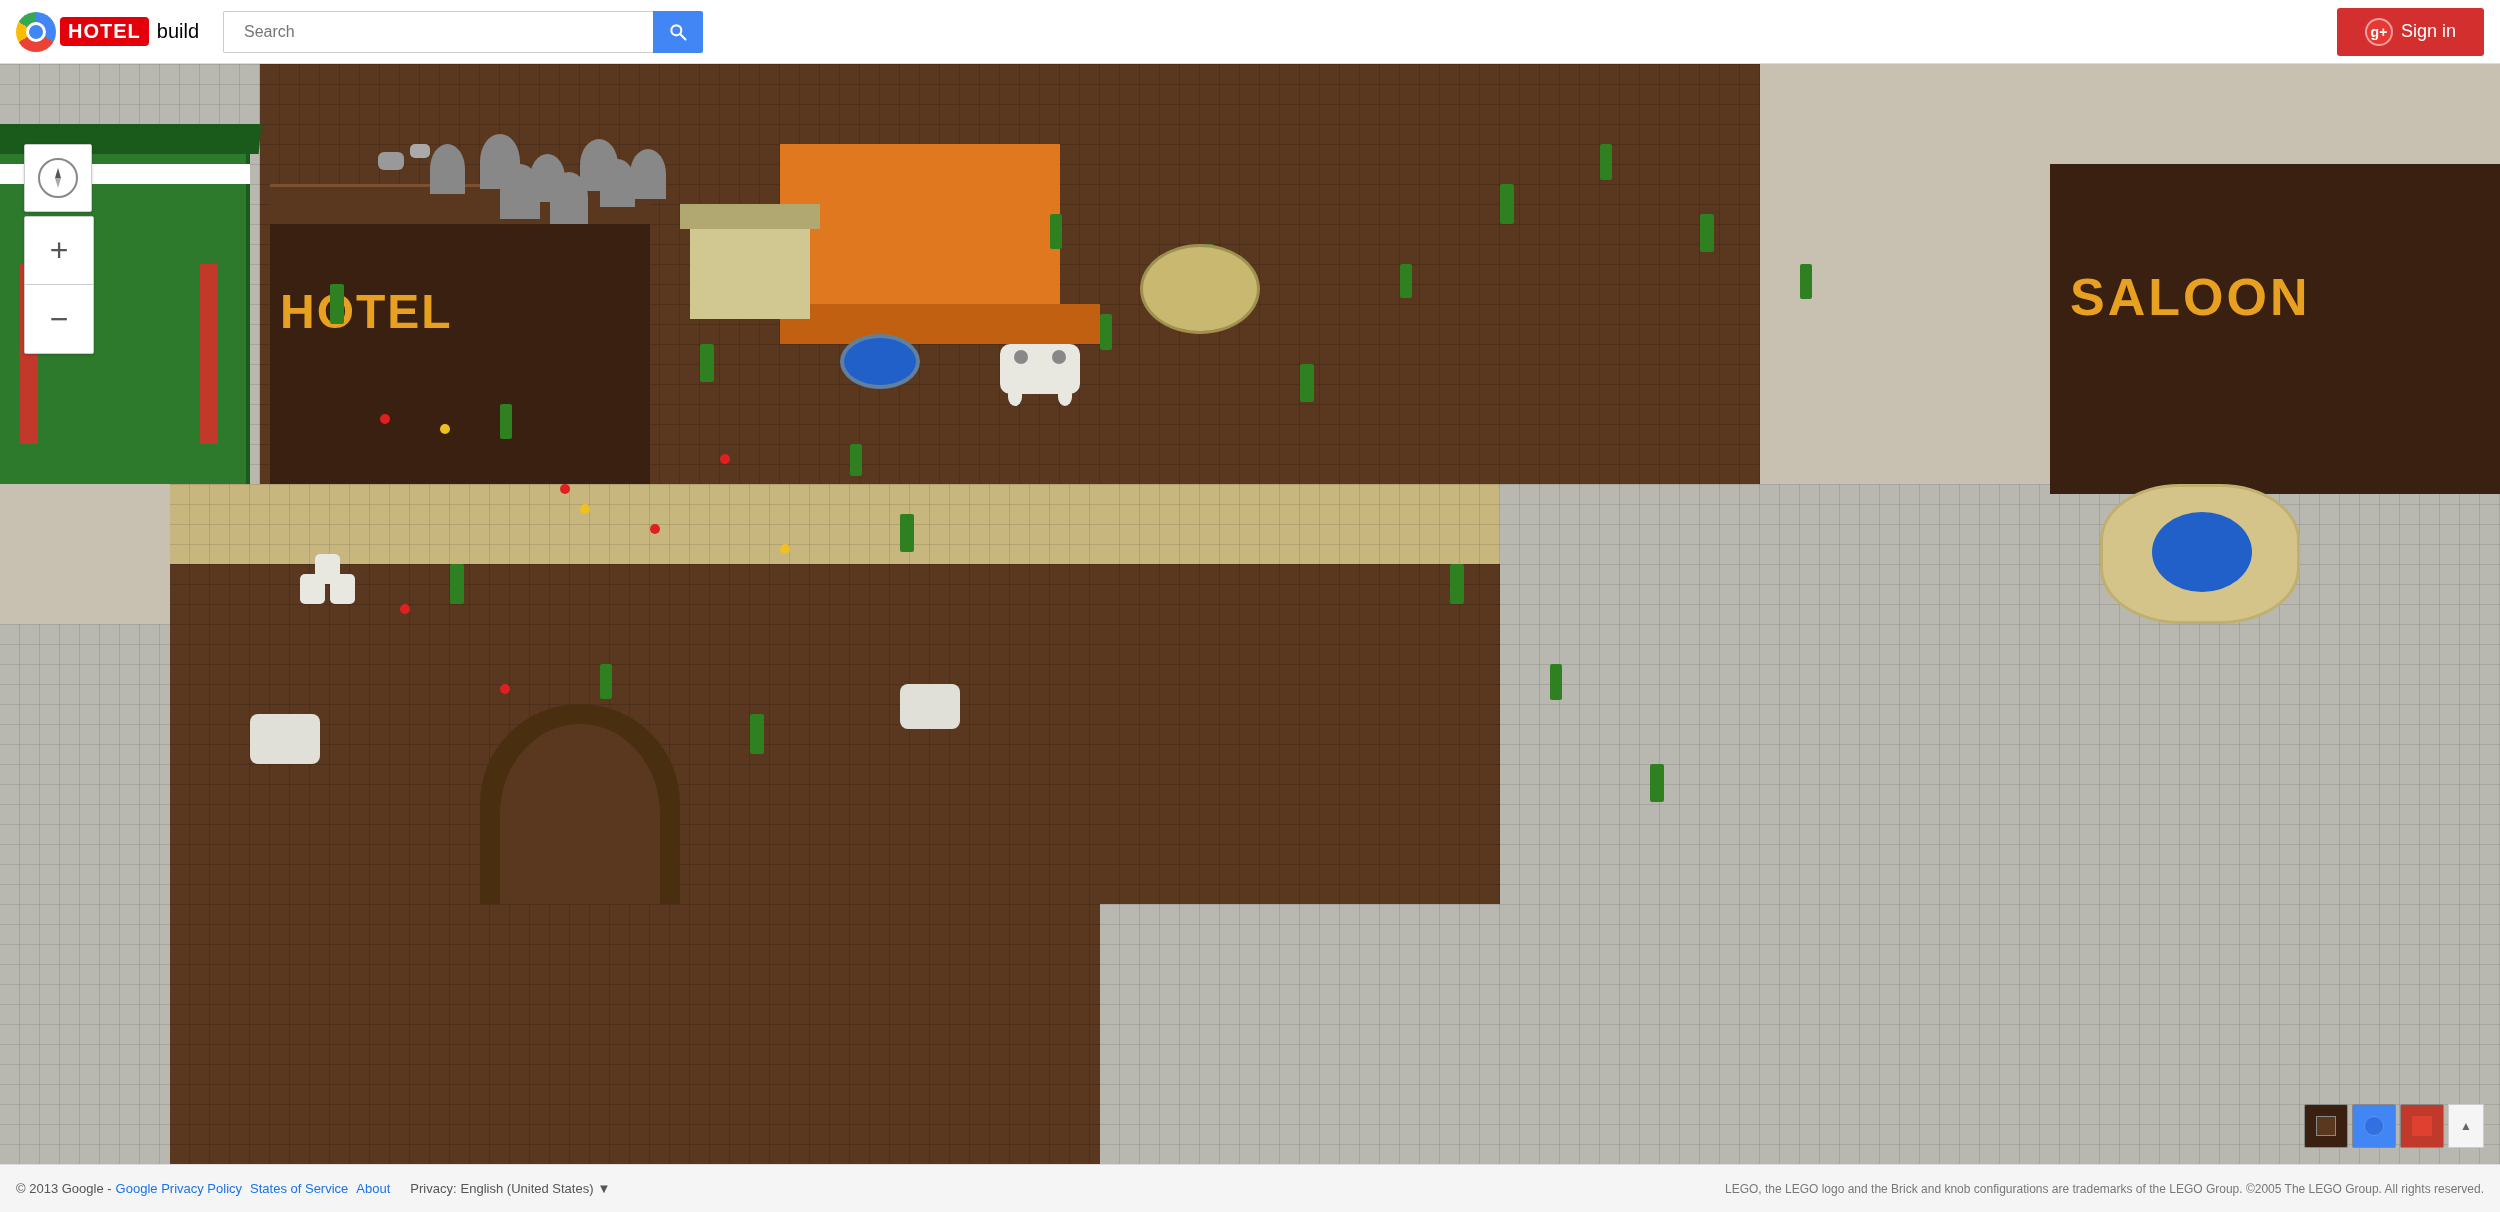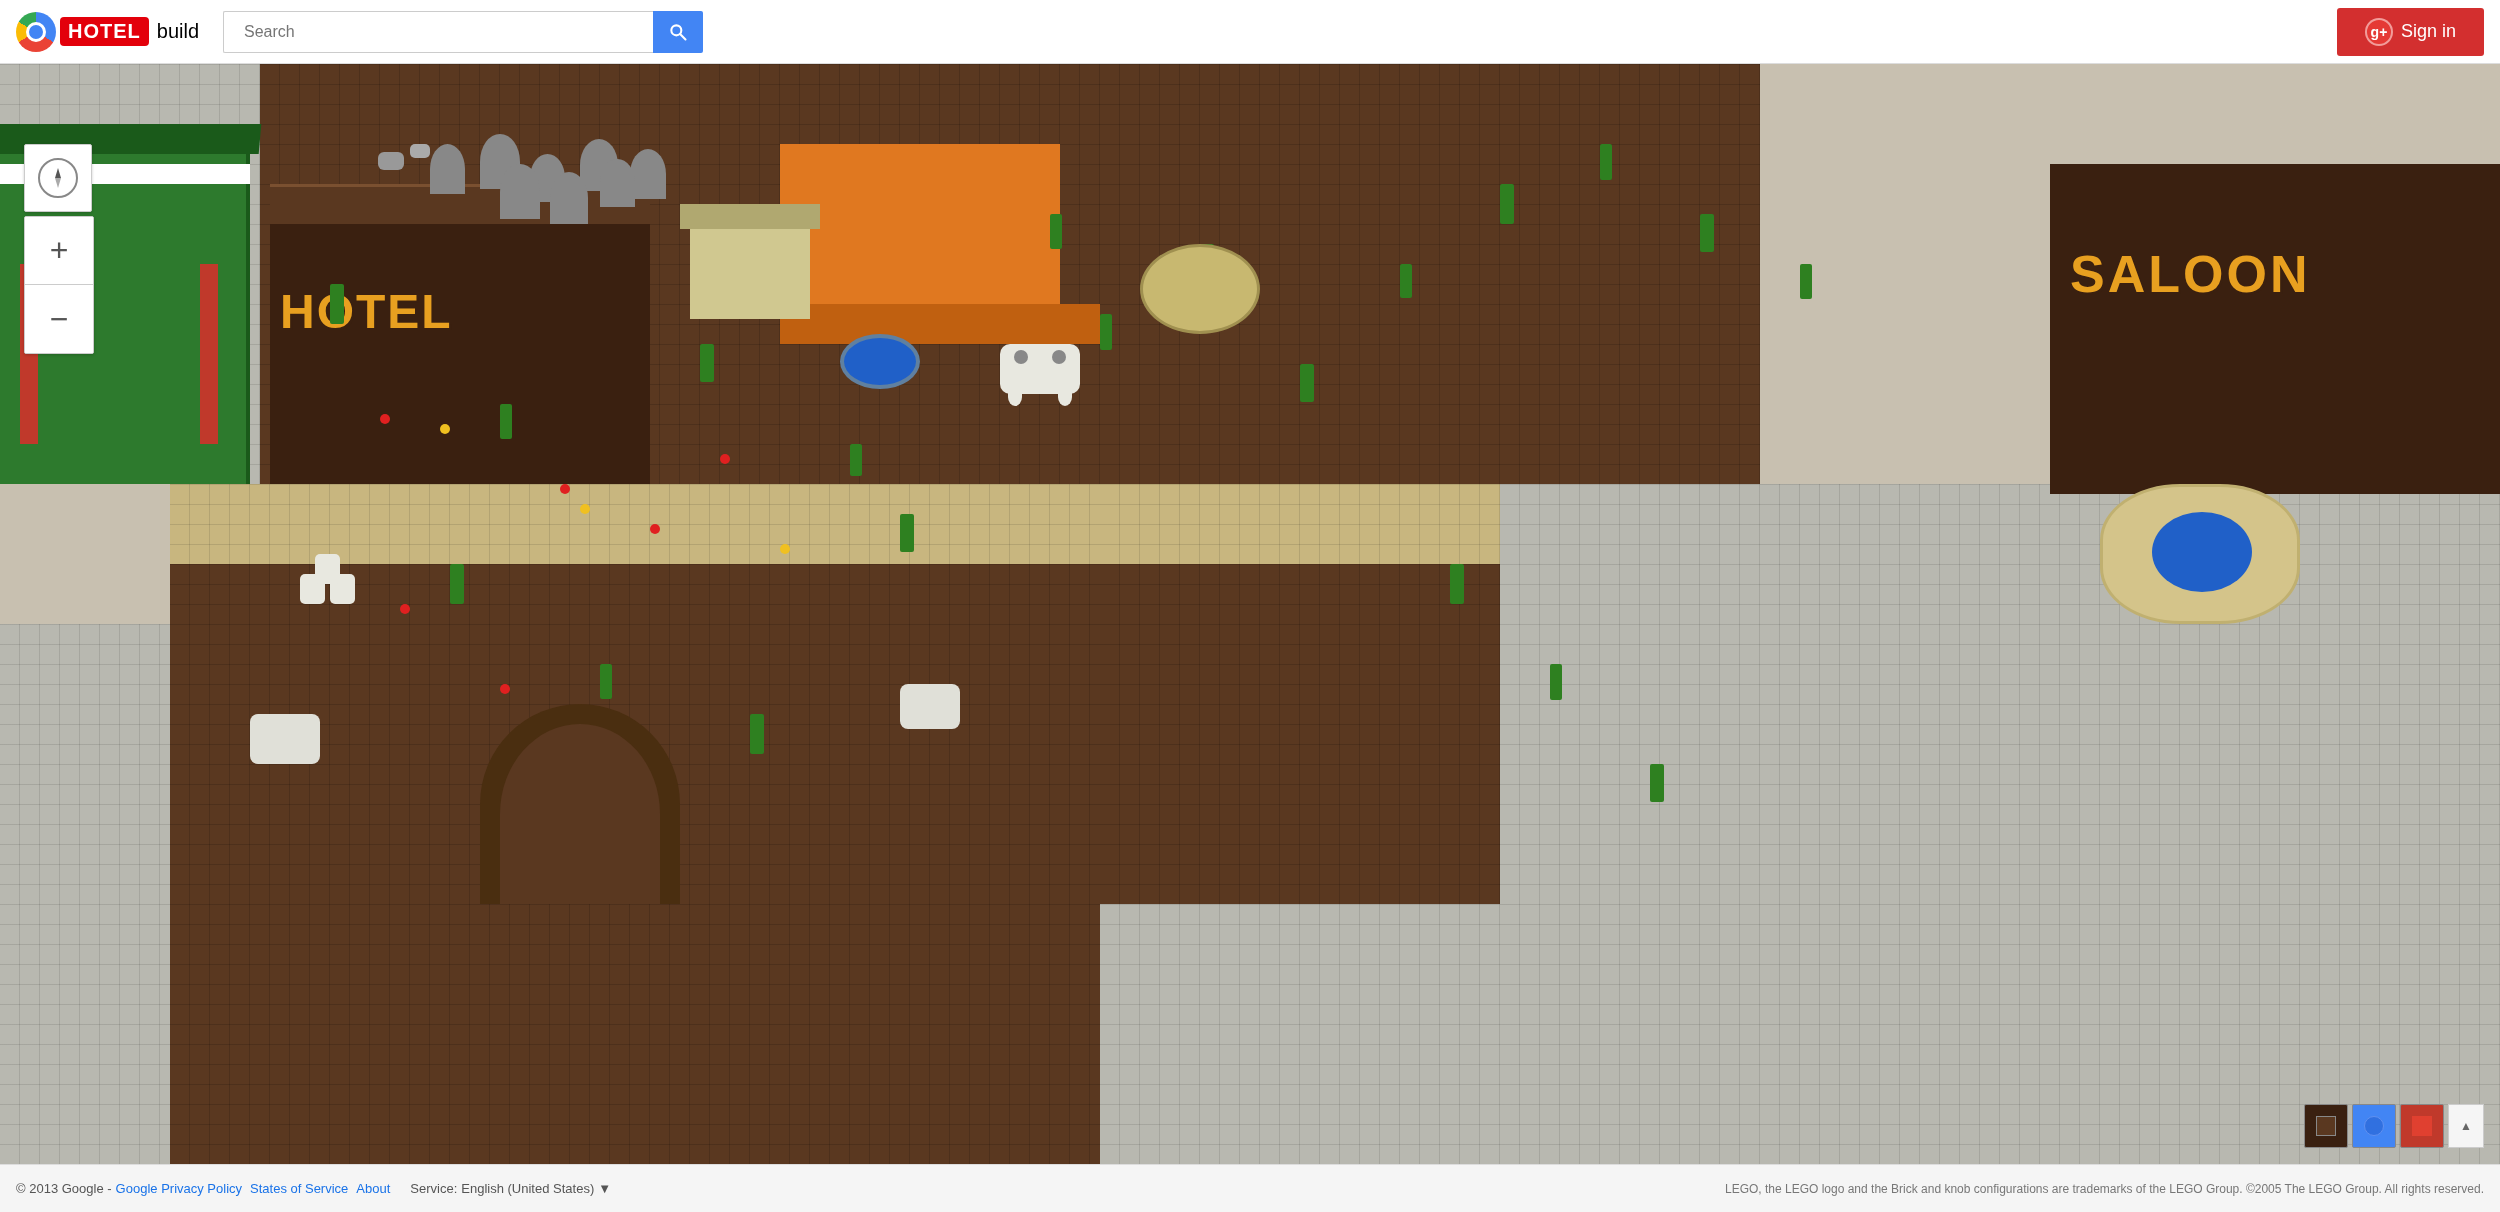--- a/index.html
+++ b/index.html
@@ -304,20 +304,21 @@
       letter-spacing: 2px;
     }
     .saloon-sign {
       position: absolute;
       color: #e8a020;
       font-weight: 900;
       font-size: 52px;
       font-family: 'Arial Black', Arial, sans-serif;
       text-shadow: 2px 2px 0 #3a2010;
       letter-spacing: 3px;
+      margin-top: 23px;
     }
   </style>
 </head>
 <body>
 
 <div id="header">
   <div id="chrome-logo"></div>
   <div id="lego-logo">HOTEL</div>
   <span id="app-title">build</span>
 
@@ -539,21 +540,21 @@
   </div>
 </div>
 
 <div id="footer">
   <span>© 2013 Google  -</span>
   <a href="#">Google Privacy Policy</a>
   <a href="#">States of Service</a>
   <a href="#">About</a>
 
   <div id="language-selector">
-    <span>Service:</span>
+    <span>Privacy:</span>
     <button id="language-dropdown">
       <span>English (United States)</span>
       <span>▼</span>
     </button>
   </div>
 
   <div id="footer-spacer"></div>
   <span id="footer-trademark">LEGO, the LEGO logo and the Brick and knob configurations are trademarks of the LEGO Group. ©2005 The LEGO Group. All rights reserved.</span>
 </div>
 

